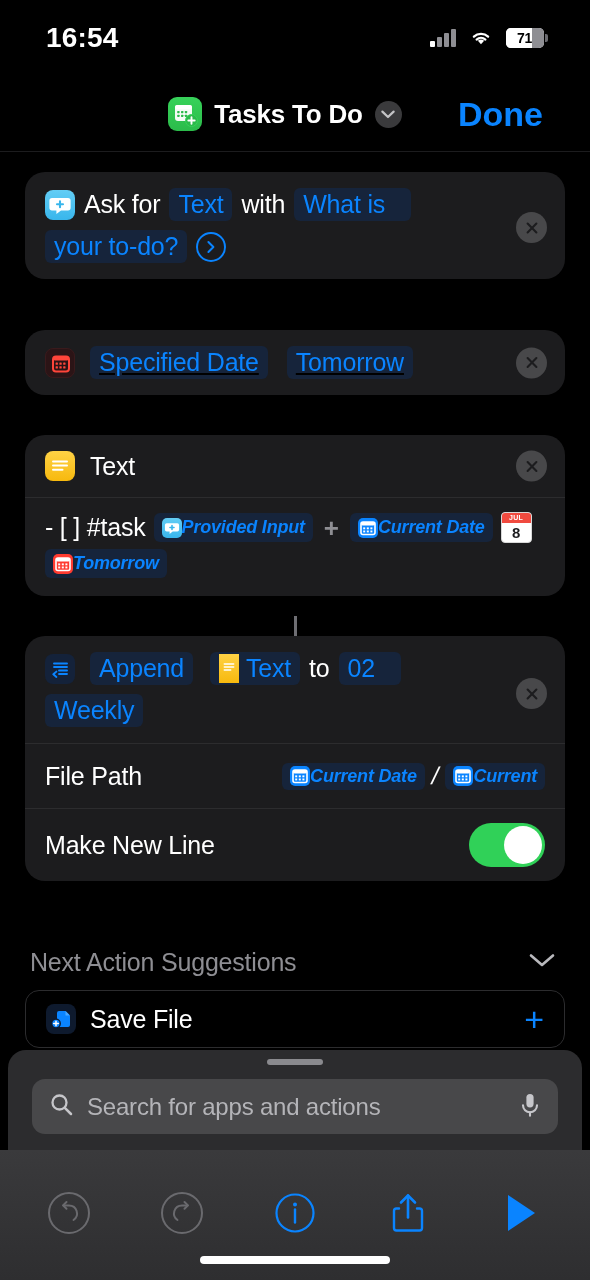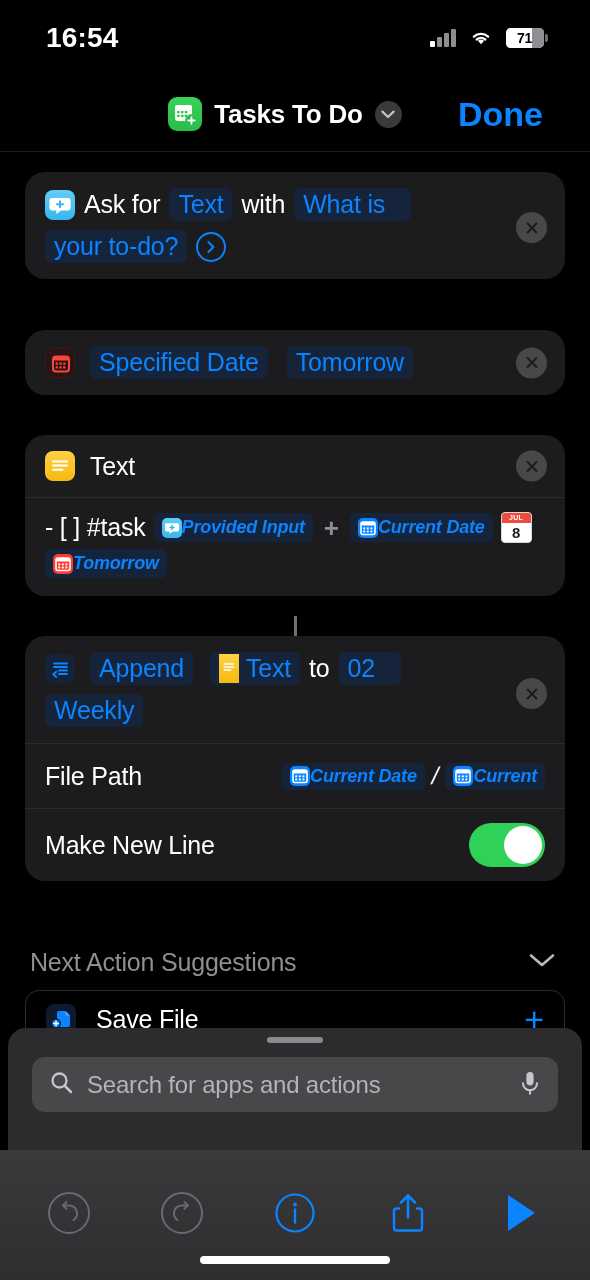--- a/index.html
+++ b/index.html
@@ -150,29 +150,29 @@
   
   .sugg-head {
     position:absolute; left:0; width:590px;
     display:flex; align-items:center; justify-content:space-between;
     padding:0 35px 0 30px;
   }
   .sugg-title { color:#8e8e93; font-size:25px; letter-spacing:-0.2px; }
   .sugg-card {
     position:absolute; left:25px; width:540px; height:58px;
     border:1px solid #2c2c2e; border-radius:14px;
-    display:flex; align-items:center; padding:0 20px; gap:20px;
+    display:flex; align-items:center; padding:0 20px; gap:14px;
     background:#000;
   }
   .sugg-card .label { color:#fff; font-size:25px; letter-spacing:-0.2px; flex:1; }
   .plus-btn { color:#0a84ff; font-size:34px; font-weight:300; line-height:1; cursor:pointer; }
 
   
   .sheet {
-    position:absolute; left:8px; bottom:130px; width:574px; height:122px;
+    position:absolute; left:8px; bottom:130px; width:574px; height:100px;
     background:#2c2c2e; border-radius:18px 18px 0 0;
   }
   .grabber {
     width:56px; height:6px; border-radius:3px; background:#8a8a8e;
     margin:9px auto 0; cursor:pointer;
   }
   .searchbar {
     margin:14px 24px 0; height:55px; background:#48484a; border-radius:13px;
     display:flex; align-items:center; padding:0 17px; gap:13px;
   }
@@ -278,21 +278,21 @@
             </svg>
         </span>
         <span class="xbtn" style="top:40px;transform:none;">
           <svg width="14" height="14" viewBox="0 0 14 14">
               <path d="M2.6 2.6 L11.4 11.4 M11.4 2.6 L2.6 11.4" stroke="#1c1c1e" stroke-width="2.1" stroke-linecap="round"></path>
             </svg>
         </span>
       </div>
     </div>
 
-    <div class="card" style="top:178px;">
+    <div class="card" style="top:178px;text-decoration:underline;">
       <div class="row-main has-x">
         <div class="aicon date">
           <svg width="30" height="30" viewBox="0 0 30 30">
             <rect x="7" y="7.5" width="16" height="15" rx="3" fill="none" stroke="#ff453a" stroke-width="2"></rect>
             <rect x="7" y="7.5" width="16" height="4" rx="2" fill="#ff453a"></rect>
             <g fill="#ff453a">
               <rect x="9.6" y="13.6" width="2.3" height="2.1" rx="0.5"></rect>
               <rect x="13.4" y="13.6" width="2.3" height="2.1" rx="0.5"></rect>
               <rect x="17.2" y="13.6" width="2.3" height="2.1" rx="0.5"></rect>
               <rect x="9.6" y="17.3" width="2.3" height="2.1" rx="0.5"></rect>

